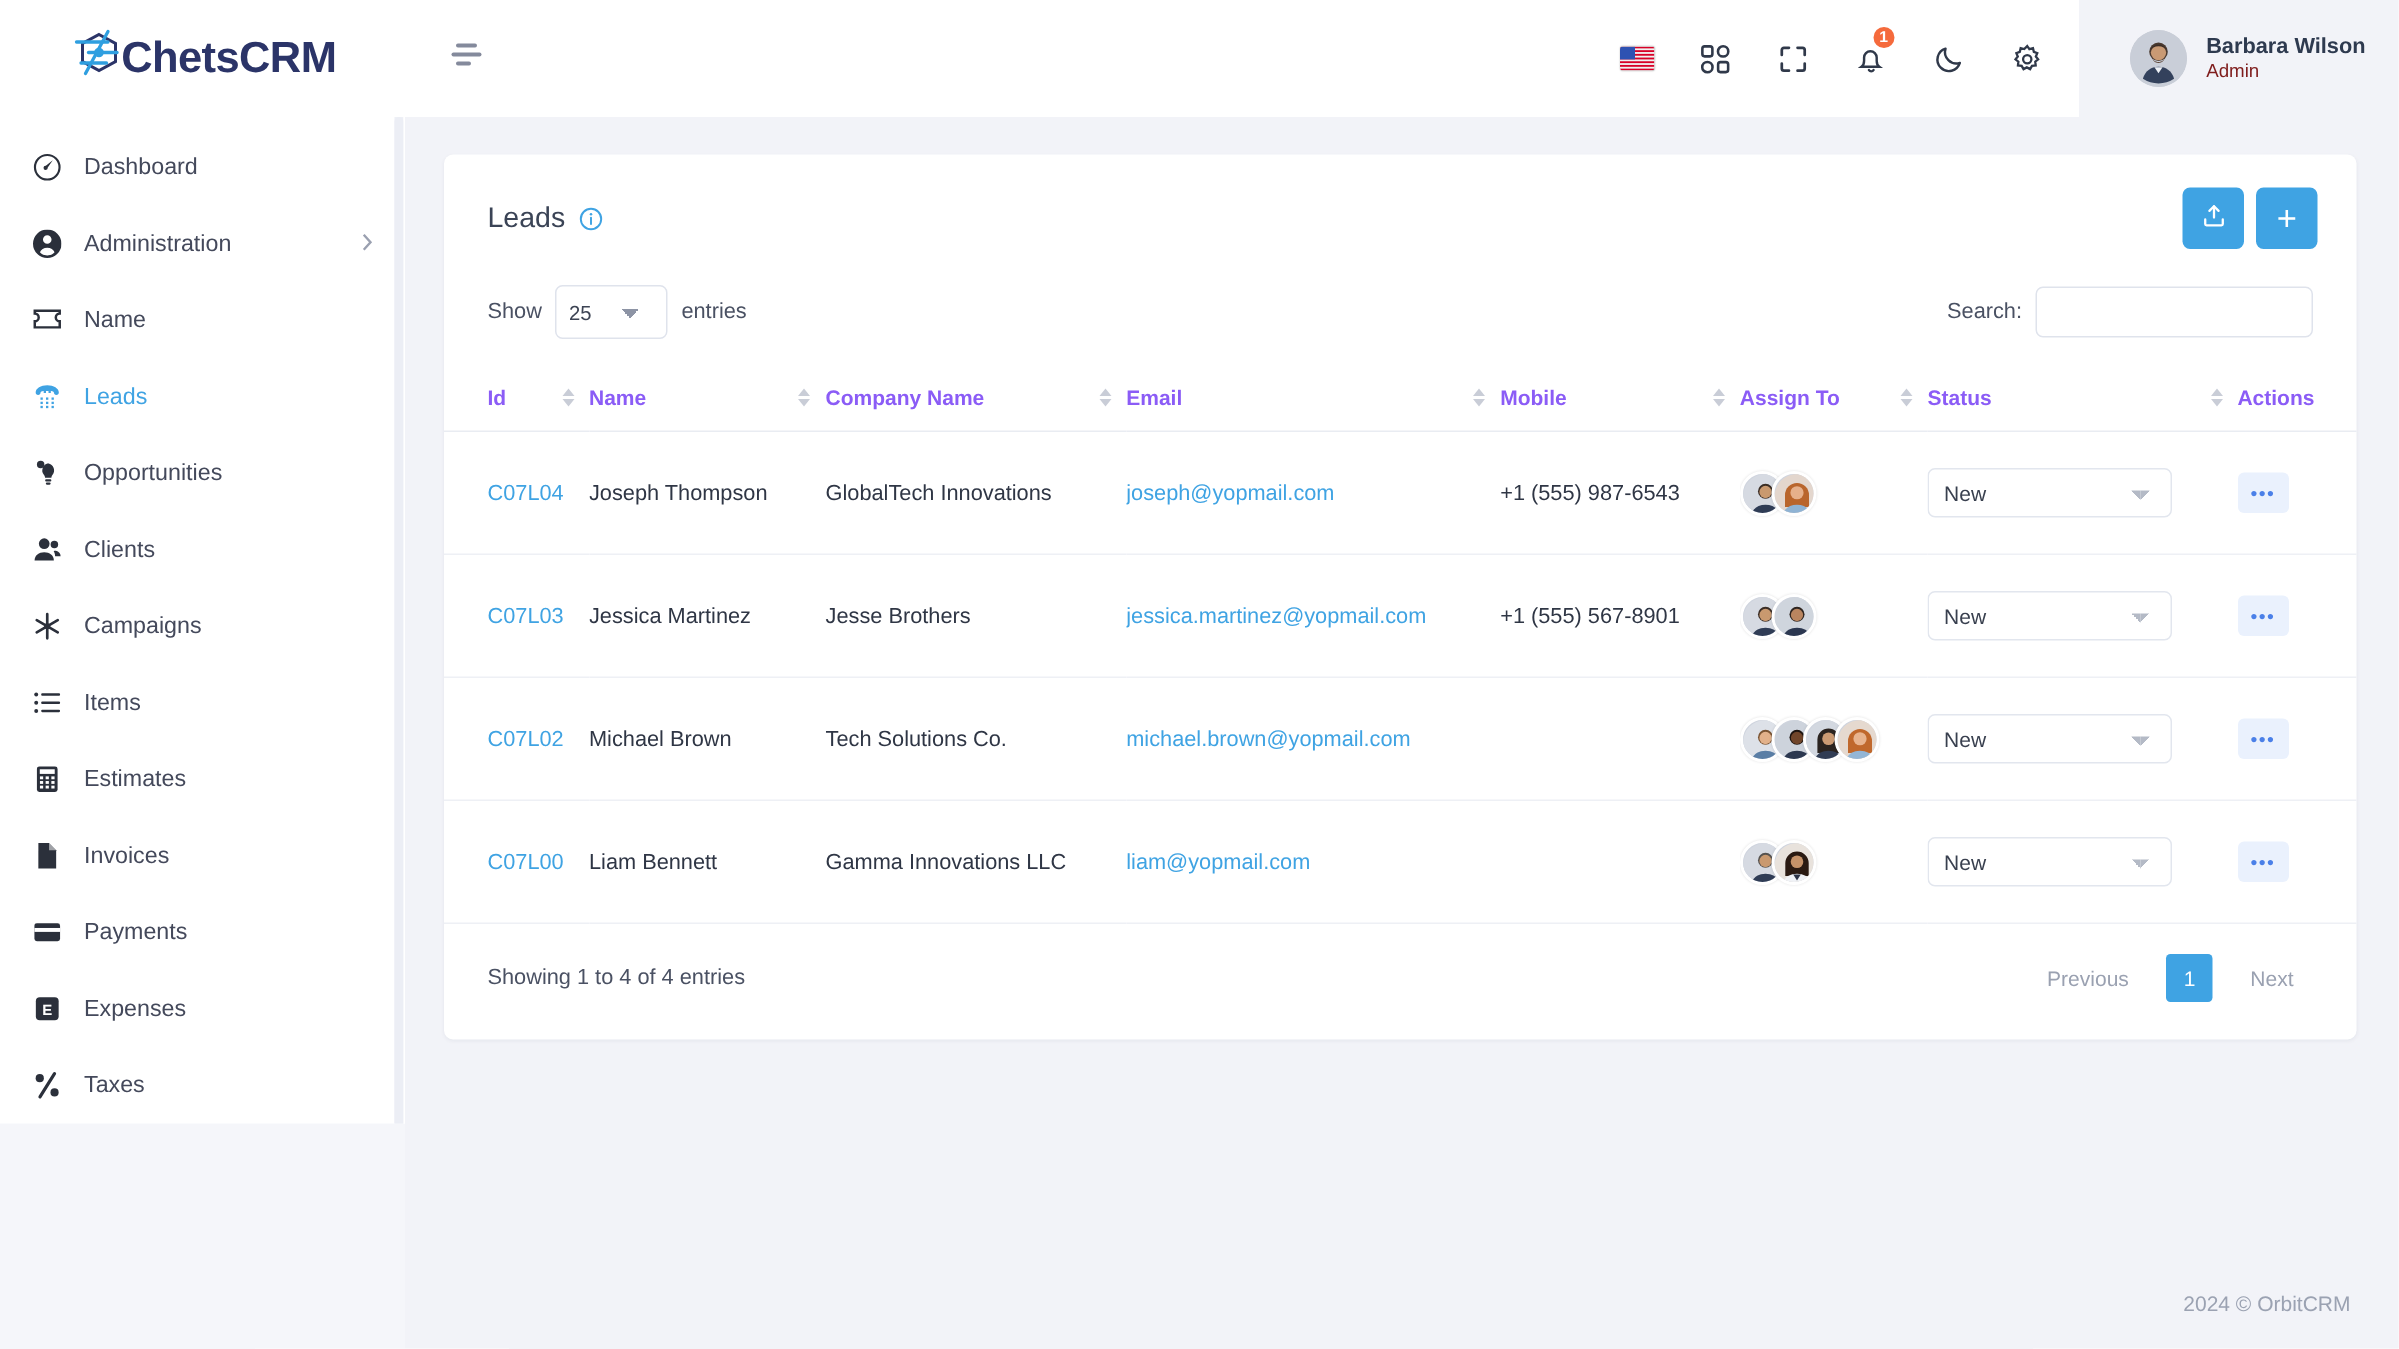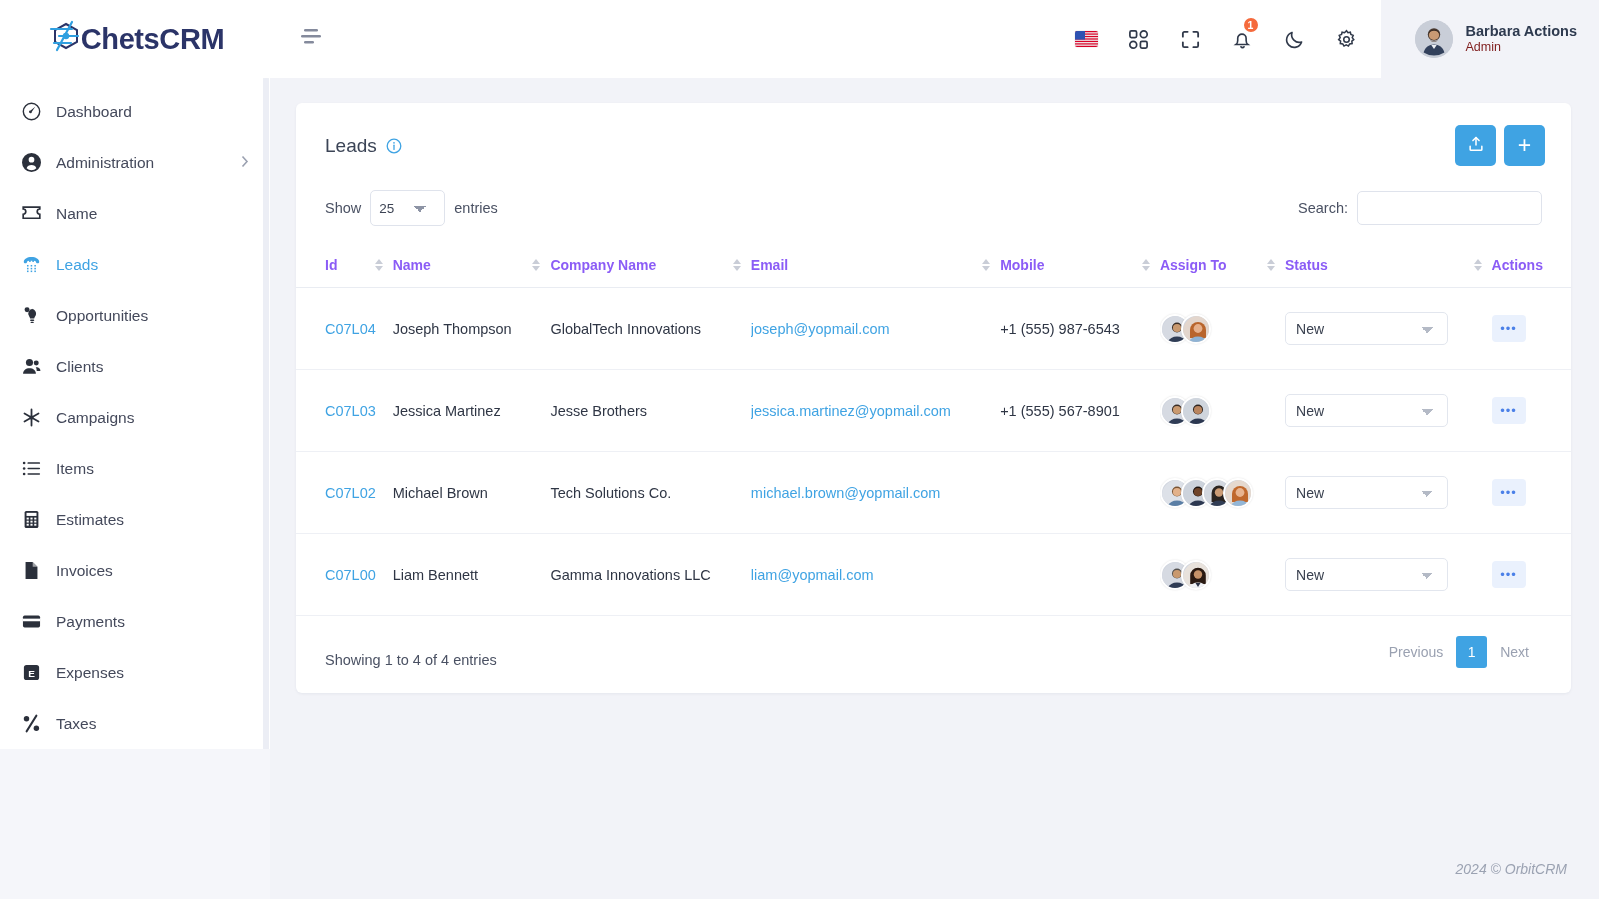--- a/index.html
+++ b/index.html
@@ -200,37 +200,37 @@
     background-size: 6px 6px, 6px 6px;
     background-repeat: no-repeat;
   }
   .act-btn {
     width: 34px; height: 27px; background: #eaf1fd; border: none;
     border-radius: 4px; color: #4b80e8; font-size: 13px; cursor: pointer;
     display: flex; align-items: center; justify-content: center;
     letter-spacing: 1px; line-height: 0.4;
   }
   .table-foot {
-    display: flex; align-items: flex-end;
+    display: flex; align-items: center;
     padding: 20px 29px 25px 29px;
     font-size: 14.5px; color: #4a5163;
   }
-  .pagination { margin-left: auto; display: flex; align-items: center; }
+  .pagination { margin-left: auto; display: flex; align-items: center; gap: 12px; }
   .pg {
     padding: 7px 13px; font-size: 14px; color: #9aa1b1; cursor: pointer;
     user-select: none;
   }
   .pg.num {
     background: #3fa3e3; color: #fff; border-radius: 3px;
     min-width: 31px; text-align: center; padding: 8px 10px;
   }
   .footer {
     height: 60px; flex: 0 0 60px; display: flex; align-items: center;
     justify-content: flex-end; padding-right: 32px;
-    font-size: 14px; color: #9ba2b2; font-style: italic;
+    font-size: 14px; color: #9ba2b2;
   }
 </style>
 </head>
 <body>
 
 <div class="app">
 
   <aside class="sidebar">
     <div class="logo-wrap">
       <div class="logo-text">
@@ -509,21 +509,21 @@
               <circle cx="19" cy="19" r="19" fill="#c9ced8"></circle>
               <circle cx="19" cy="14.5" r="6.2" fill="#4a3a30"></circle>
               <circle cx="19" cy="15" r="5.1" fill="#c99a74"></circle>
               <path d="M13.4 14.2a5.7 5.7 0 0111.2 0 6.3 6.3 0 00-11.2 0z" fill="#3c2e26"></path>
               <path d="M14.4 17.4c.6 2.6 2.3 4 4.6 4s4-1.4 4.6-4c-.6 3.1-2.3 4.6-4.6 4.6s-4-1.5-4.6-4.6z" fill="#5b4334"></path>
               <path d="M8.6 32.5c1.4-5.1 5.3-8 10.4-8s9 2.9 10.4 8A19 19 0 018.6 32.5z" fill="#33415c"></path>
               <path d="M16.3 24.9h5.4l-2.7 4z" fill="#eef1f6"></path>
             </svg>
           </span>
           <div class="profile-text">
-            <div class="profile-name">Barbara Actions</div>
+            <div class="profile-name">Barbara Wilson</div>
             <div class="profile-role">Admin</div>
           </div>
         </div>
       </div>
     </header>
 
     <div class="content">
       <section class="card">
 
         <div class="card-head">

